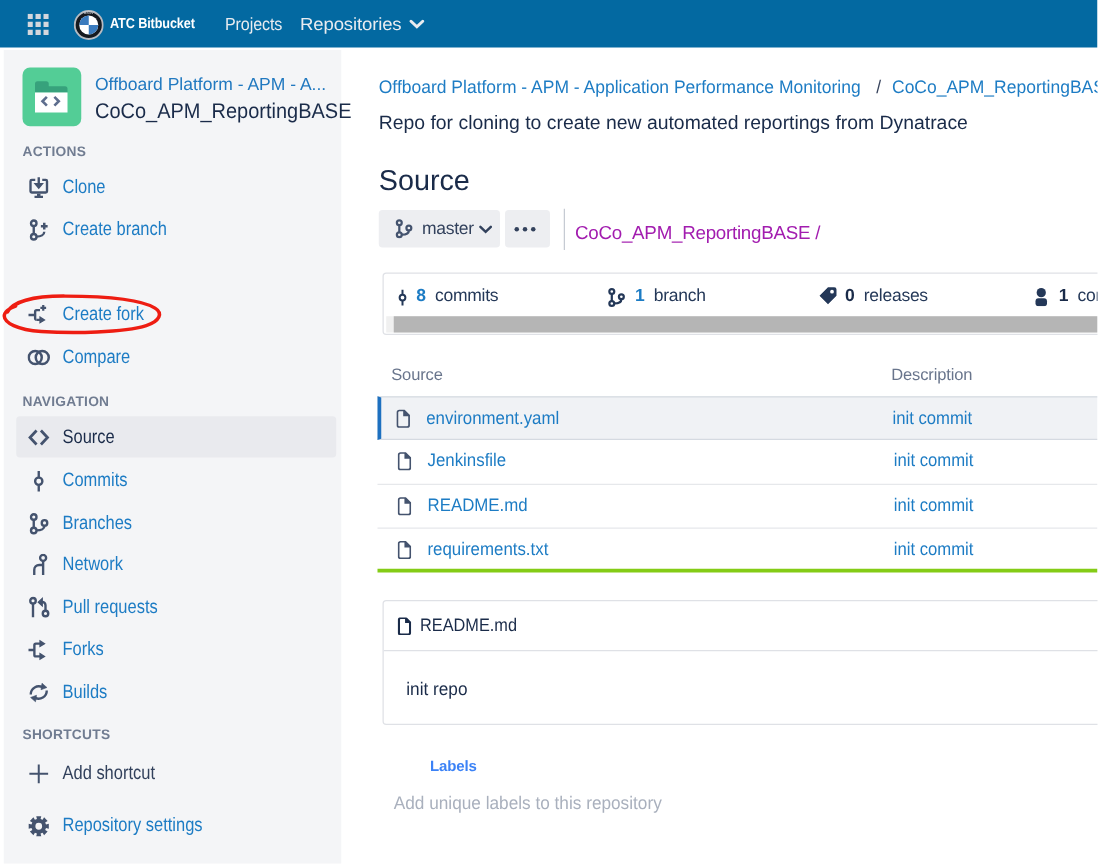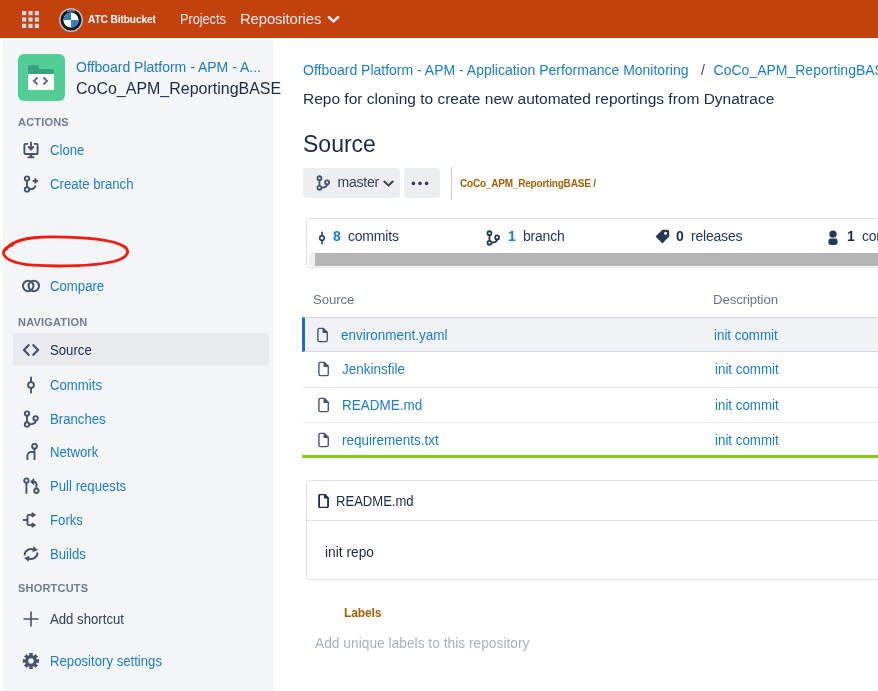--- a/index.html
+++ b/index.html
@@ -2,21 +2,21 @@
 <html><head>
 <meta charset="utf-8">
 <style>
   * { margin:0; padding:0; box-sizing:border-box; }
   html,body { width:878px; height:691px; overflow:hidden; background:#fff;
     font-family:"Liberation Sans", sans-serif; }
   #page { position:relative; width:878px; height:691px; overflow:hidden; }
   .abs { position:absolute; }
 
   
-  #topbar { position:absolute; left:0; top:0; width:878px; height:38px; background:#c2410c; }
+  #topbar { position:absolute; left:0; top:0; width:878px; height:38px; background:#0369a1; }
   #topbar .menu { position:absolute; top:0; height:38px; line-height:38px; color:#E9ECF0;
     font-size:14px; letter-spacing:-0.1px; }
 
   
   #sidebar { position:absolute; left:3px; top:40px; width:270px; height:651px; background:#F4F5F7; }
   #sidebar .avatar { position:absolute; left:15px; top:14px; width:47px; height:47px;
     border-radius:6px; background:#53CD96; }
   #sidebar .projlink { position:absolute; left:73px; top:19px; font-size:14px;
     color:#2179C0; white-space:nowrap; }
   #sidebar .repotitle { position:absolute; left:73px; top:39px; font-size:17px;
@@ -39,22 +39,22 @@
   #crumbs { position:absolute; left:30px; top:24px; font-size:14.5px;
     white-space:nowrap; transform:scaleX(0.965); transform-origin:0 50%; }
   #repodesc { position:absolute; left:30px; top:51.5px; font-size:15.5px;
     color:#1A2B49; white-space:nowrap; }
   #srctitle { position:absolute; left:30px; top:93px; font-size:23px;
     color:#1A2B49; }
   .btn { position:absolute; top:130px; height:30px; background:#EDEEF1; border-radius:3px; }
   #btnmaster { left:30px; width:97px;padding-left:19px; }
   #btndots { left:131px; width:36px; }
   #vdivider { position:absolute; left:178px; top:129px; width:1px; height:33px; background:#C6CBD3; }
-  #pathbold { position:absolute; left:187px; top:139.5px; font-size:10px; font-weight:bold;
-    letter-spacing:-0.2px; color:#a16207; white-space:nowrap; }
+  #pathbold { position:absolute; left:187px; top:139.5px; font-size:15px; font-weight:normal;
+    letter-spacing:-0.2px; color:#a21caf; white-space:nowrap; }
 
   #statsbox { position:absolute; left:33px; top:180px; width:600px; height:50px;
     border:1px solid #DFE1E6; border-radius:3px; background:#fff; }
   .statnum { font-weight:bold; }
   .stattext { position:absolute; top:9px; font-size:14px; letter-spacing:-0.2px; color:#243858;
     white-space:nowrap; }
   #sbtrack { position:absolute; left:36px; top:215px; width:569px; height:12.5px; background:#F0F0F0; }
   #sbthumb { position:absolute; left:42px; top:215px; width:563px; height:12.5px; background:#B5B5B5; }
   .th { position:absolute; font-size:13.2px; color:#69758C; letter-spacing:-0.1px; }
   .row { position:absolute; left:29px; width:576px; height:35px; }
@@ -67,21 +67,21 @@
     border-left:3.5px solid #1D70C0; }
   #row2 { top:314.4px; height:35.5px; border-bottom:1px solid #E6E8EB; }
   #row3 { top:349.9px; height:35.1px; border-bottom:1px solid #E6E8EB; }
   #row4 { top:385px; height:35.2px; border-bottom:3px solid #84cc16; }
 
   #readme { position:absolute; left:33px; top:442px; width:600px; height:100px;
     border:1px solid #DFE1E6; border-radius:3px; }
   #readme .hd { position:absolute; left:0; top:0; width:100%; height:40px;
     border-bottom:1px solid #DFE1E6; }
   #labels { position:absolute; left:31px; top:568px; font-size:12px; font-weight:bold;
-    letter-spacing:-0.1px; color:#a16207;padding-left:40px; }
+    letter-spacing:-0.1px; color:#3b82f6;padding-left:40px; }
   #addlabels { position:absolute; left:42px; top:597px; font-size:14.5px;
     color:#A9B0BD; transform:scaleX(0.95); transform-origin:0 50%; white-space:nowrap; }
 </style>
 </head>
 <body>
 <div id="page">
 
   <div id="topbar">
     <svg class="abs" style="left:22px;top:11px" width="17" height="17" viewBox="0 0 17 17">
       <g fill="#D3D7DD">
@@ -141,20 +141,32 @@
           <g stroke="#44536E" stroke-width="1.9" fill="none">
         <circle cx="5" cy="3.6" r="2.2"></circle>
         <circle cx="5" cy="14.4" r="2.2"></circle>
         <path d="M5 5.8 V12.2"></path>
         <path d="M7.3 14.3 C10.7 14.3 13.4 12.9 13.4 10.3"></path>
         <path d="M13.4 3.2 v5.4 M10.7 5.9 h5.4" stroke-width="2"></path>
       </g>
         </svg>
       <div class="tx">Create branch</div>
     </div>
+    <div class="item" style="top:195px;">
+      <svg class="ic" viewBox="0 0 18 18">
+          <g stroke="#44536E" stroke-width="1.9" fill="none">
+        <path d="M0.8 9 h4.7"></path>
+        <path d="M7.3 12.9 a1.2 1.2 0 0 1 -1.2 -1.2 V6.3 a1.2 1.2 0 0 1 1.2 -1.2 H10"></path>
+        <path d="M7.3 12.9 H10"></path>
+        <path d="M12.6 0.9 v4.6 M10.3 3.2 h4.6" stroke-width="1.8"></path>
+        <path d="M10 10.7 L13.6 12.9 L10 15.1 Z" fill="#44536E" stroke-width="1"></path>
+      </g>
+        </svg>
+      <div class="tx">Create fork</div>
+    </div>
     <div class="item" style="top:229px;">
       <svg class="ic" viewBox="0 0 18 18">
           <g stroke="#44536E" stroke-width="2" fill="none">
         <circle cx="6.2" cy="9" r="5.2"></circle>
         <circle cx="11.8" cy="9" r="5.2"></circle>
       </g>
         </svg>
       <div class="tx">Compare</div>
     </div>
 

